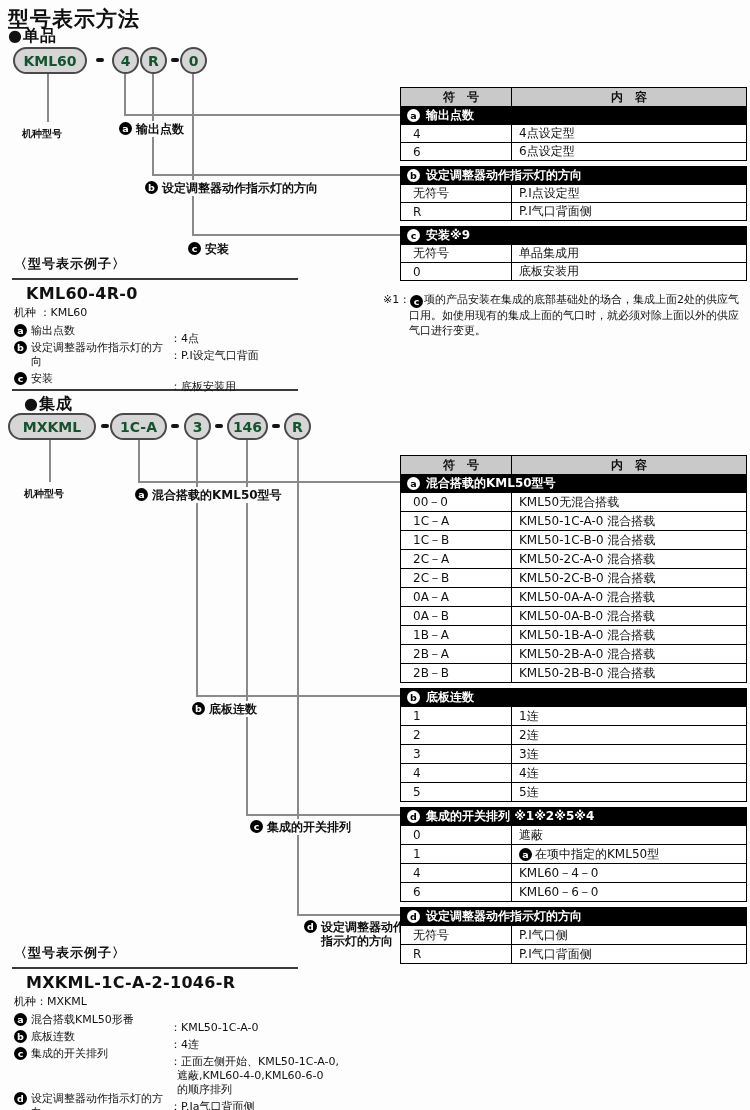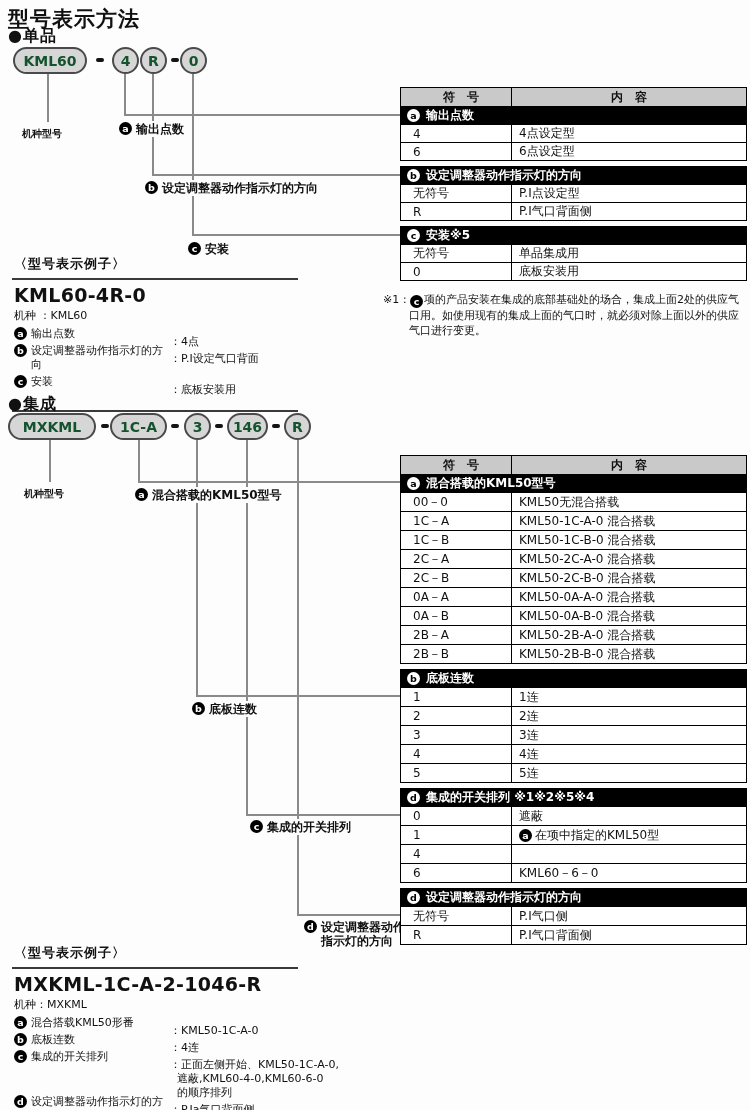--- a/index.html
+++ b/index.html
@@ -40,24 +40,24 @@
   .trow .c1{width:111px;box-sizing:border-box;border-right:1px solid #000;display:flex;
             align-items:center;padding-left:12px;}
   .trow .c2{flex:1;display:flex;align-items:center;padding-left:7px;gap:3px;}
   
   .note-block{position:absolute;font-size:11px;line-height:15px;}
   .note-line{display:flex;align-items:flex-start;}
   .note-marker{width:26px;flex-shrink:0;}
   .note-body{flex:1;}
   .note-body .badge{vertical-align:-2px;margin:0 1px;}
   
-  .example{position:absolute;box-sizing:border-box;border-bottom:2px solid #3a3a3a;padding-bottom:18px;}
+  .example{position:absolute;box-sizing:border-box;border-bottom:2px solid #3a3a3a;padding-bottom:0;}
   .ex-heading{font-size:13px;font-weight:bold;letter-spacing:1px;border-bottom:2px solid #3a3a3a;
               padding:0 0 5px 2px;}
-  .ex-model{font-size:19px;font-weight:bold;margin:4px 0 2px 2px;letter-spacing:0.3px;}
+  .ex-model{font-size:16px;font-weight:bold;margin:4px 0 2px 14px;letter-spacing:0.3px;}
   .ex-machine{font-size:11px;margin:2px 0 4px 2px;}
   .ex-row{position:relative;margin:0 0 3px 2px;font-size:11px;line-height:14px;min-height:14px;}
   .ex-label{display:flex;gap:4px;align-items:flex-start;width:154px;}
   .ex-value{position:absolute;left:156px;top:8px;white-space:nowrap;}
   .ex-value div{white-space:nowrap;}
   .ex-value div + div{padding-left:7px;}
 </style>
 </head>
 <body>
 
@@ -124,21 +124,21 @@
           <div class="c2">P.I点设定型</div>
         </div>
         <div class="trow">
           <div class="c1">R</div>
           <div class="c2">P.I气口背面侧</div>
         </div>
       </div>
       <div class="ptable-section">
         <div class="band">
           <span class="badge inv">c</span>
-          <span>安装※5</span>
+          <span>安装※9</span>
         </div>
         <div class="trow">
           <div class="c1">无符号</div>
           <div class="c2">单品集成用</div>
         </div>
         <div class="trow">
           <div class="c1">0</div>
           <div class="c2">底板安装用</div>
         </div>
       </div>
@@ -179,21 +179,21 @@
             <span class="badge">c</span>
             <span>安装</span>
           </div>
           <div class="ex-value">
             <div>：底板安装用</div>
           </div>
         </div>
       </div>
   </div>
 
-  <div class="abs sec-title" style="left:8px;top:394px">●集成</div>
+  <div class="abs sec-title" style="left:24px;top:394px">●集成</div>
 
   <div class="pill" style="left:8px;top:413px;width:88px;height:27px">MXKML</div>
   <div class="dash" style="left:101px;top:424px"></div>
   <div class="pill" style="left:110px;top:413px;width:57px;height:27px">1C-A</div>
   <div class="dash" style="left:171px;top:424px"></div>
   <div class="pill circle" style="left:184px;top:413px;width:27px;height:27px">3</div>
   <div class="dash" style="left:215px;top:424px"></div>
   <div class="pill" style="left:227px;top:413px;width:41px;height:27px">146</div>
   <div class="dash" style="left:272px;top:424px"></div>
   <div class="pill circle" style="left:284px;top:413px;width:27px;height:27px">R</div>
@@ -261,20 +261,24 @@
         </div>
         <div class="trow">
           <div class="c1">0A－A</div>
           <div class="c2">KML50-0A-A-0 混合搭载</div>
         </div>
         <div class="trow">
           <div class="c1">0A－B</div>
           <div class="c2">KML50-0A-B-0 混合搭载</div>
         </div>
         <div class="trow">
+          <div class="c1">1B－A</div>
+          <div class="c2">KML50-1B-A-0 混合搭载</div>
+        </div>
+        <div class="trow">
           <div class="c1">2B－A</div>
           <div class="c2">KML50-2B-A-0 混合搭载</div>
         </div>
         <div class="trow">
           <div class="c1">2B－B</div>
           <div class="c2">KML50-2B-B-0 混合搭载</div>
         </div>
       </div>
       <div class="ptable-section">
         <div class="band">
@@ -310,20 +314,21 @@
         <div class="trow">
           <div class="c1">0</div>
           <div class="c2">遮蔽</div>
         </div>
         <div class="trow">
           <div class="c1">1</div>
           <div class="c2"><span class="badge">a</span>在项中指定的KML50型</div>
         </div>
         <div class="trow">
           <div class="c1">4</div>
+          <div class="c2">KML60－4－0</div>
         </div>
         <div class="trow">
           <div class="c1">6</div>
           <div class="c2">KML60－6－0</div>
         </div>
       </div>
       <div class="ptable-section">
         <div class="band">
           <span class="badge inv">d</span>
           <span>设定调整器动作指示灯的方向</span>

